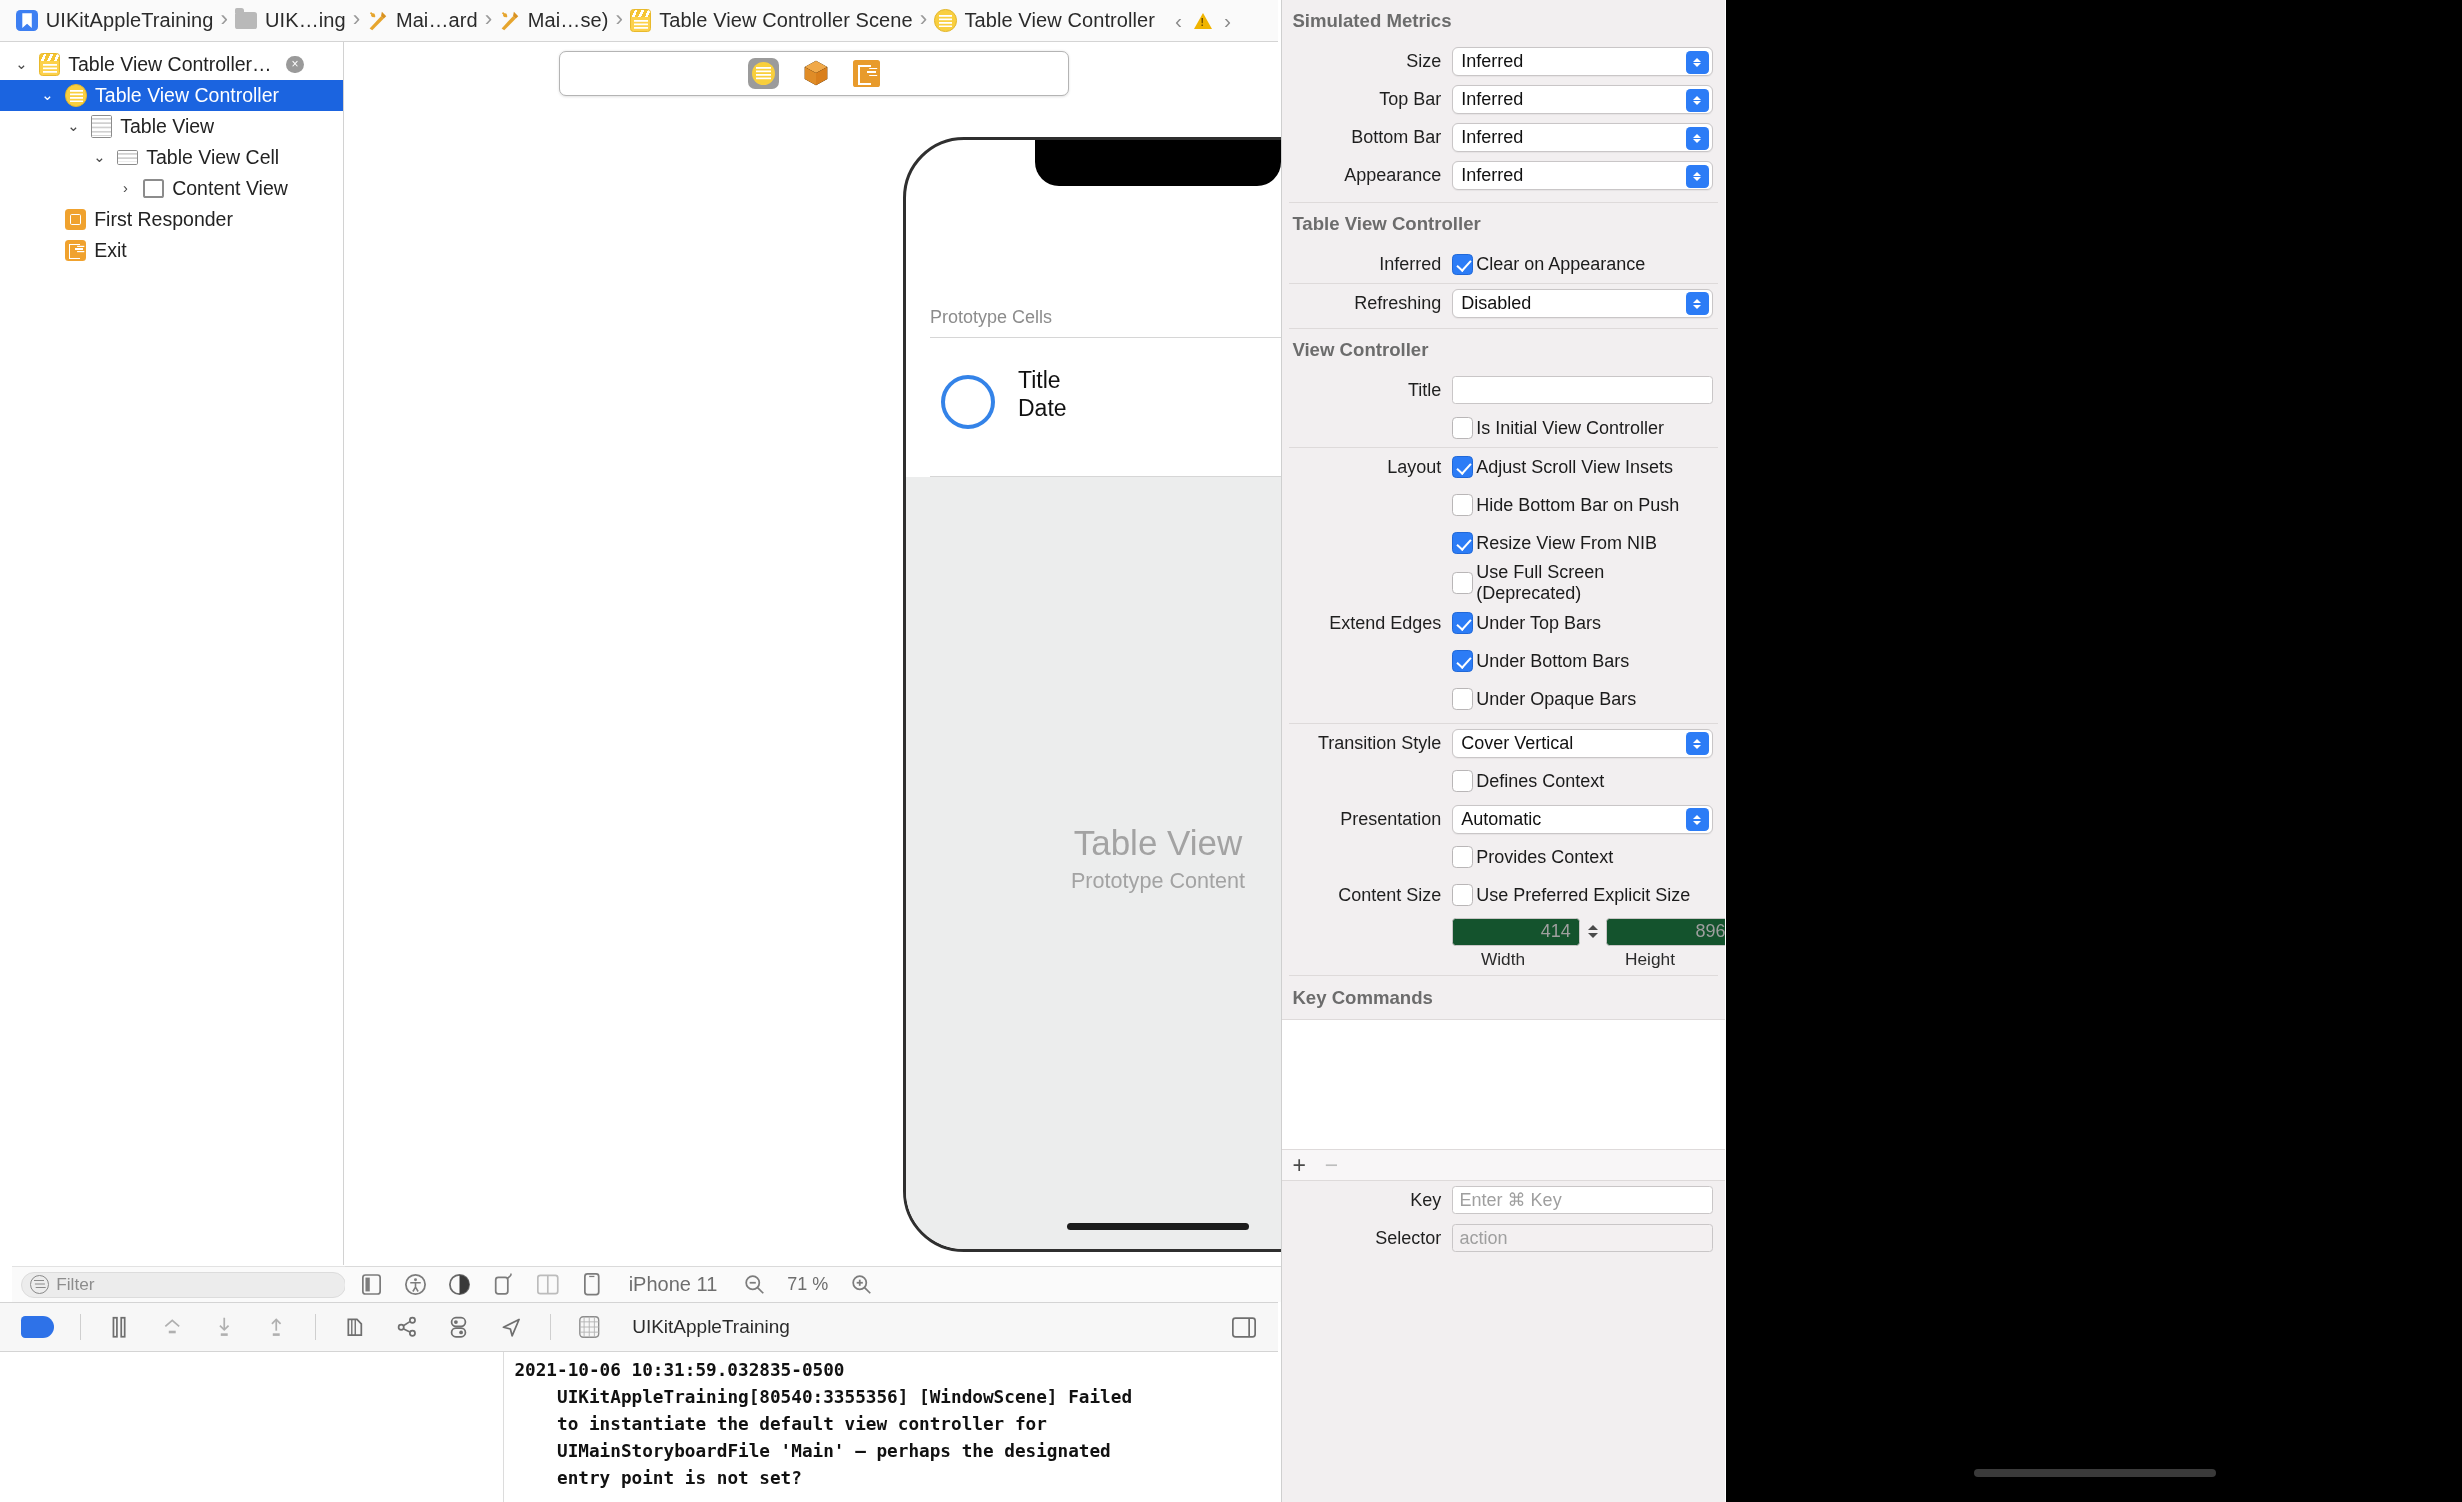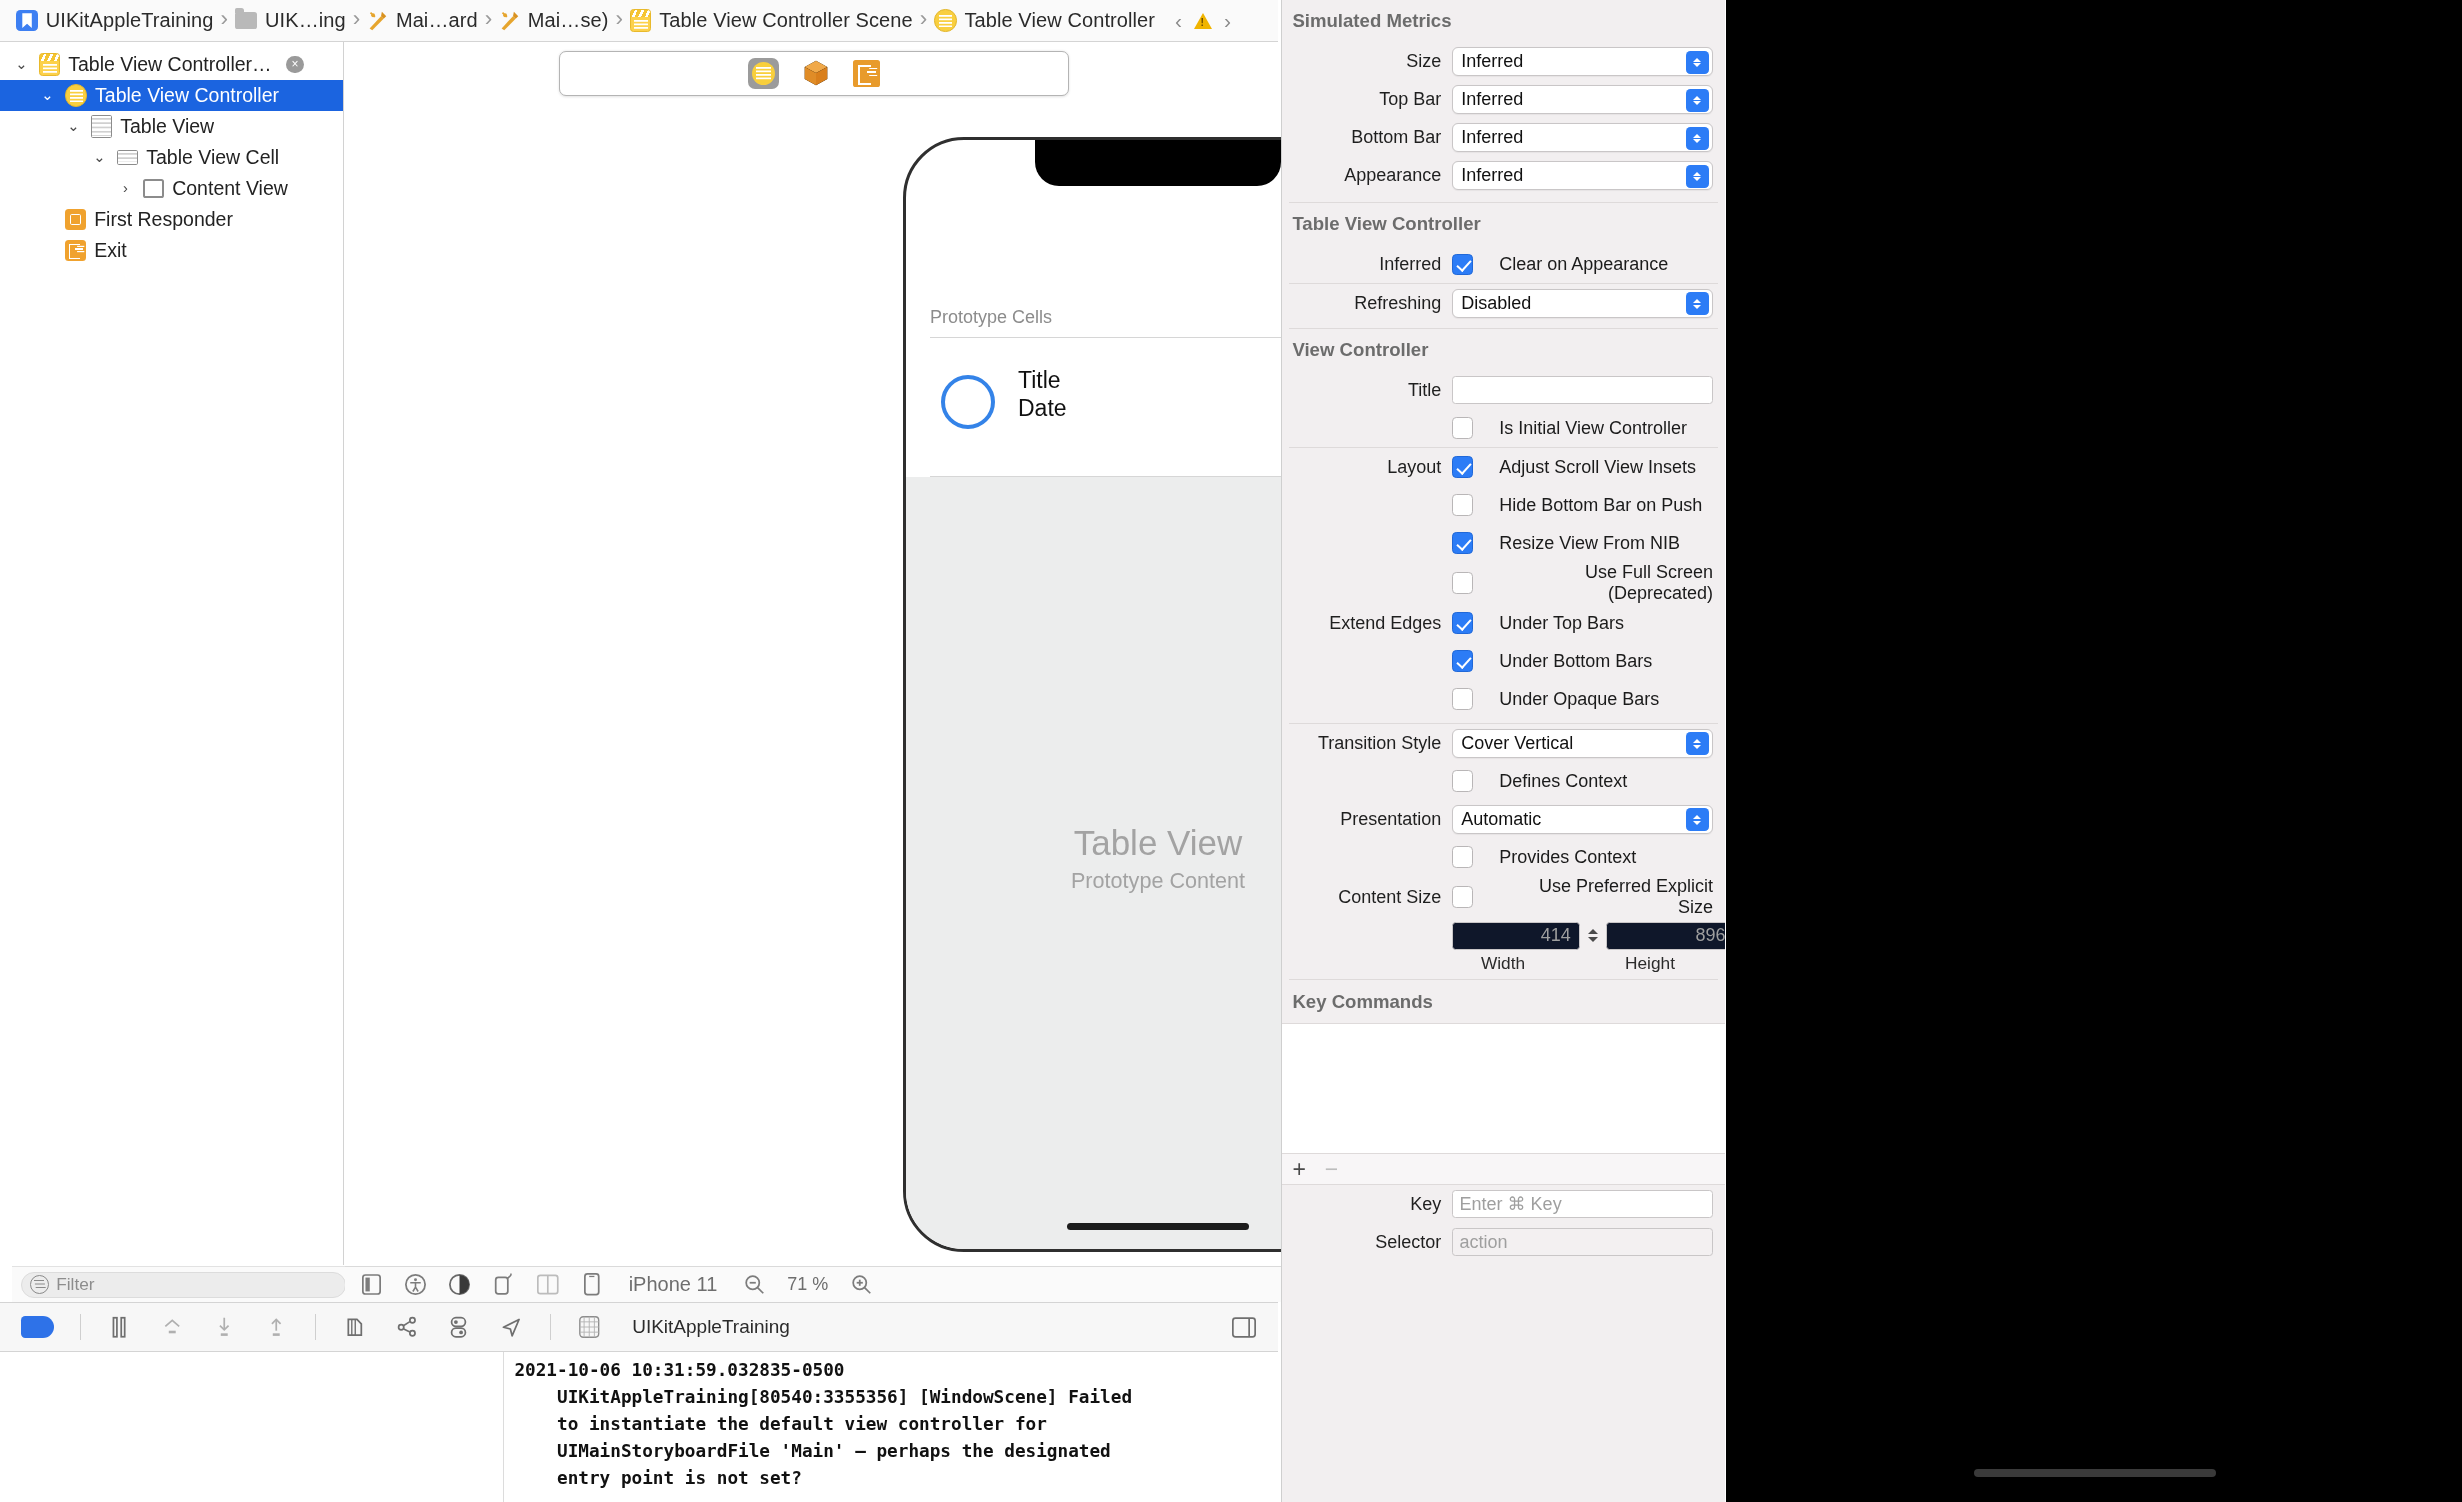--- a/index.html
+++ b/index.html
@@ -272,31 +272,31 @@
   }
   .popup .stepper i { width:0;height:0;border-left:4.3px solid transparent;border-right:4.3px solid transparent; display:block;}
   .popup .stepper i.up { border-bottom:4.3px solid #fff; }
   .popup .stepper i.dn { border-top:4.3px solid #fff; }
   .textfield {
     flex:1; height:28px; background:#fff; border:0.9px solid #c9c6c7; border-radius:3.5px;
     font-size:18px; color:#111; display:flex; align-items:center; padding: 0 7px;
   }
   .textfield.ph { color:#9f9f9f; }
   .textfield.disabled { background:#f3f0f1; }
-  .cbrow { display:flex; align-items:center; gap:26px; min-height:35px;text-align:right;}
+  .cbrow { display:flex; align-items:center; gap:3px; min-height:35px;}
   .cb { width:21.6px;height:21.6px;border-radius:4.3px;border:0.9px solid #b9b6b7;background:#fff;flex:none;position:relative;}
   .cb.on { background:#2c7cf6; border-color:#2068d8; }
   .cb.on::after{
     content:""; position:absolute; left:7px; top:2.6px; width:6px;height:12px;
     border:solid #fff; border-width:0 2.6px 2.6px 0; transform:rotate(42deg);
   }
   .cb-label { font-size:18px; color:#1b1b1b; }
   .numfield-wrap { display:flex; align-items:center; gap:4.3px; }
   .numfield {
-    width:128px; height:28px; background:#0f172a; border:0.9px solid #c9c6c7; border-radius:3.5px;
+    width:128px; height:28px; background:#14532d; border:0.9px solid #c9c6c7; border-radius:3.5px;
     display:flex; align-items:center; justify-content:flex-end; padding-right:7.8px;
     font-size:18px; color:#9f9f9f;
   }
   .num-stepper { width:17.3px;height:28px;display:flex;flex-direction:column;align-items:center;justify-content:center;gap:2.6px;}
   .num-stepper i { width:0;height:0;border-left:5.2px solid transparent;border-right:5.2px solid transparent;display:block;}
   .num-stepper i.up{border-bottom:5.2px solid #4a4a4a;}
   .num-stepper i.dn{border-top:5.2px solid #4a4a4a;}
   .sublabels { display:flex; gap:19px; padding-left:157px; font-size:17.3px; color:#2b2b2b; padding-bottom:5.2px;}
   .sublabels span:first-child{ width:128px; text-align:center;}
   .sublabels span:last-child{ width:128px; text-align:center;}

